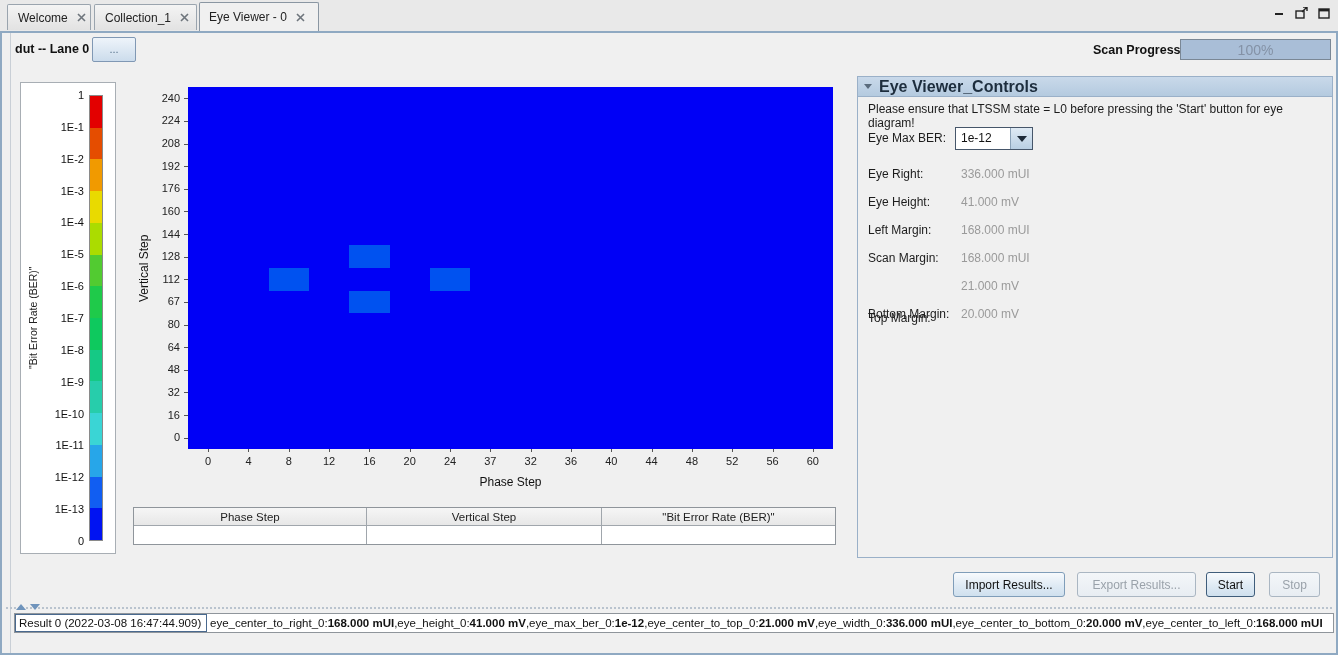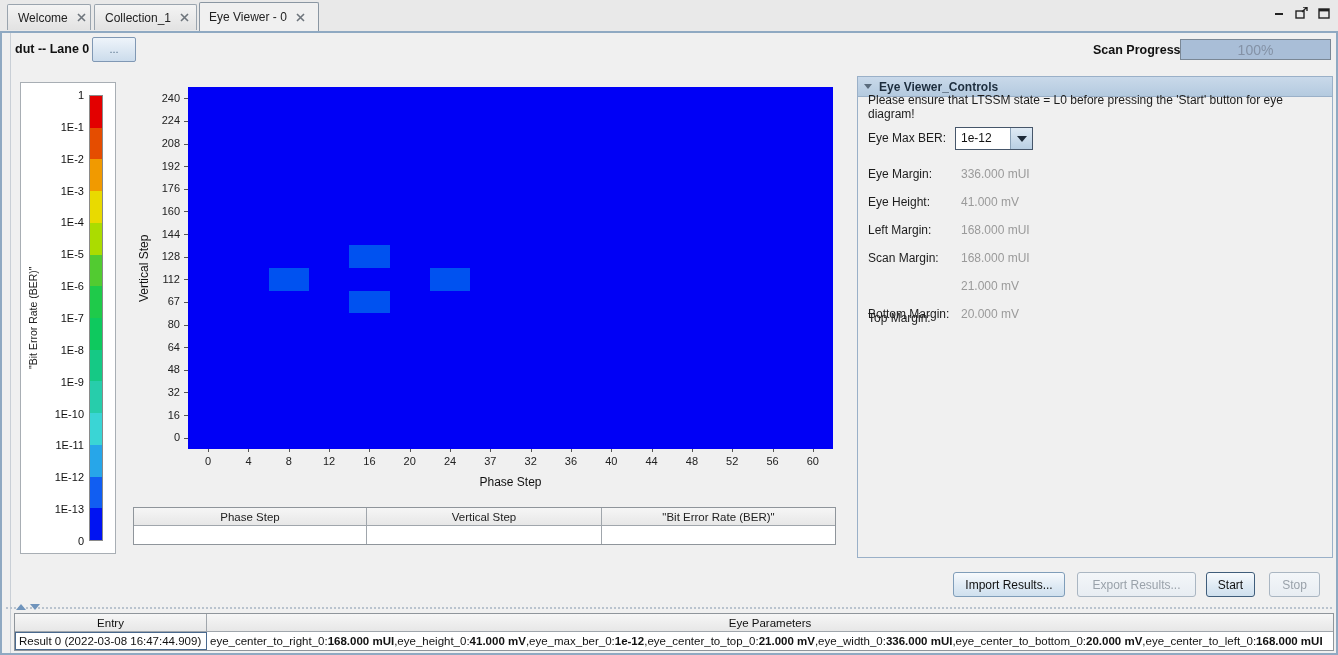--- a/index.html
+++ b/index.html
@@ -57,23 +57,23 @@
   .hover-table .hcell{box-sizing:border-box;height:18px;border-right:1px solid #a0a6ac;font-size:11.5px;
                       display:flex;align-items:center;justify-content:center;color:#222;}
   .hover-table .hcell:last-child{border-right:none;}
   .hover-table .head .hcell{background:linear-gradient(#f6f6f6,#e7e7e7);border-bottom:1px solid #a0a6ac;}
 
   
   .controls{position:absolute;left:855px;top:43px;width:476px;height:482px;box-sizing:border-box;
             border:1px solid #9ab0c8;background:#f0f0f0;}
   .controls-header{height:19px;background:linear-gradient(#c9d9ea,#b4cadf);border-bottom:1px solid #9ab0c8;
                    display:flex;align-items:center;gap:7px;padding:0 6px;}
-  .controls-header .title{font-size:12px;font-weight:bold;color:#1d2d3d;}
+  .controls-header .title{font-size:16px;font-weight:bold;color:#1d2d3d;}
   .tri-down{width:0;height:0;border-left:4px solid transparent;border-right:4px solid transparent;border-top:5px solid #5a6b7c;}
-  .controls-msg{position:absolute;left:10px;top:16px;right:8px;font-size:12px;color:#1c1c1c;}
+  .controls-msg{position:absolute;left:10px;top:25px;right:8px;font-size:12px;color:#1c1c1c;}
   .ctl-label{position:absolute;left:10px;font-size:12px;color:#1c1c1c;}
   .ctl-value{position:absolute;left:103px;font-size:12px;color:#9a9a9a;}
   .combo{position:absolute;left:97px;top:50px;width:78px;height:23px;box-sizing:border-box;border:1px solid #46566a;
          background:#fff;display:flex;cursor:default;}
   .combo .combo-text{flex:1;font-size:12px;color:#111;padding:3px 0 0 5px;}
   .combo .combo-arrow{width:21px;border-left:1px solid #8ba2b8;background:linear-gradient(#dfeaf4,#b9cfe3);
                       display:flex;align-items:center;justify-content:center;}
   .combo .combo-arrow i{width:0;height:0;border-left:5px solid transparent;border-right:5px solid transparent;border-top:6px solid #1d2a38;}
 
   
@@ -279,21 +279,21 @@
       <div class="controls-msg">Please ensure that LTSSM state = L0 before pressing the 'Start' button for eye diagram!</div>
 
       <div class="ctl-label" style="top:54px;">Eye Max BER:</div>
       <div class="combo">
         <span class="combo-text">1e-12</span>
         <span class="combo-arrow">
             <i></i>
           </span>
       </div>
 
-      <div class="ctl-label" style="top:90px;">Eye Margin:</div>
+      <div class="ctl-label" style="top:90px;">Eye Right:</div>
       <div class="ctl-value" style="top:90px;">336.000 mUI</div>
       <div class="ctl-label" style="top:118px;">Eye Height:</div>
       <div class="ctl-value" style="top:118px;">41.000 mV</div>
       <div class="ctl-label" style="top:146px;">Left Margin:</div>
       <div class="ctl-value" style="top:146px;">168.000 mUI</div>
       <div class="ctl-label" style="top:174px;">Scan Margin:</div>
       <div class="ctl-value" style="top:174px;">168.000 mUI</div>
       <div class="ctl-label" style="top:202px;margin-top:32px;">Top Margin:</div>
       <div class="ctl-value" style="top:202px;">21.000 mV</div>
       <div class="ctl-label" style="top:230px;">Bottom Margin:</div>
@@ -304,24 +304,20 @@
     <div class="btn disabled" style="left:1075px;width:119px;">Export Results...</div>
     <div class="btn primary" style="left:1204px;width:49px;">Start</div>
     <div class="btn disabled" style="left:1267px;width:51px;">Stop</div>
 
     <div class="splitter">
       <i class="tri tri-up-s"></i>
       <i class="tri tri-down-s"></i>
     </div>
 
     <div class="results">
-      <div class="rrow head">
-        <div class="rcell">Entry</div>
-        <div class="rcell">Eye Parameters</div>
-      </div>
       <div class="rrow">
         <div class="rcell entry-cell">Result 0 (2022-03-08 16:47:44.909)</div>
         <div class="rcell params-cell" id="params-cell"><span>eye_center_to_right_0:</span><b>168.000 mUI</b>, <span>eye_height_0:</span><b>41.000 mV</b>, <span>eye_max_ber_0:</span><b>1e-12</b>, <span>eye_center_to_top_0:</span><b>21.000 mV</b>, <span>eye_width_0:</span><b>336.000 mUI</b>, <span>eye_center_to_bottom_0:</span><b>20.000 mV</b>, <span>eye_center_to_left_0:</span><b>168.000 mUI</b></div>
       </div>
     </div>
 
   </div>
 </div>
 
 </body></html>

